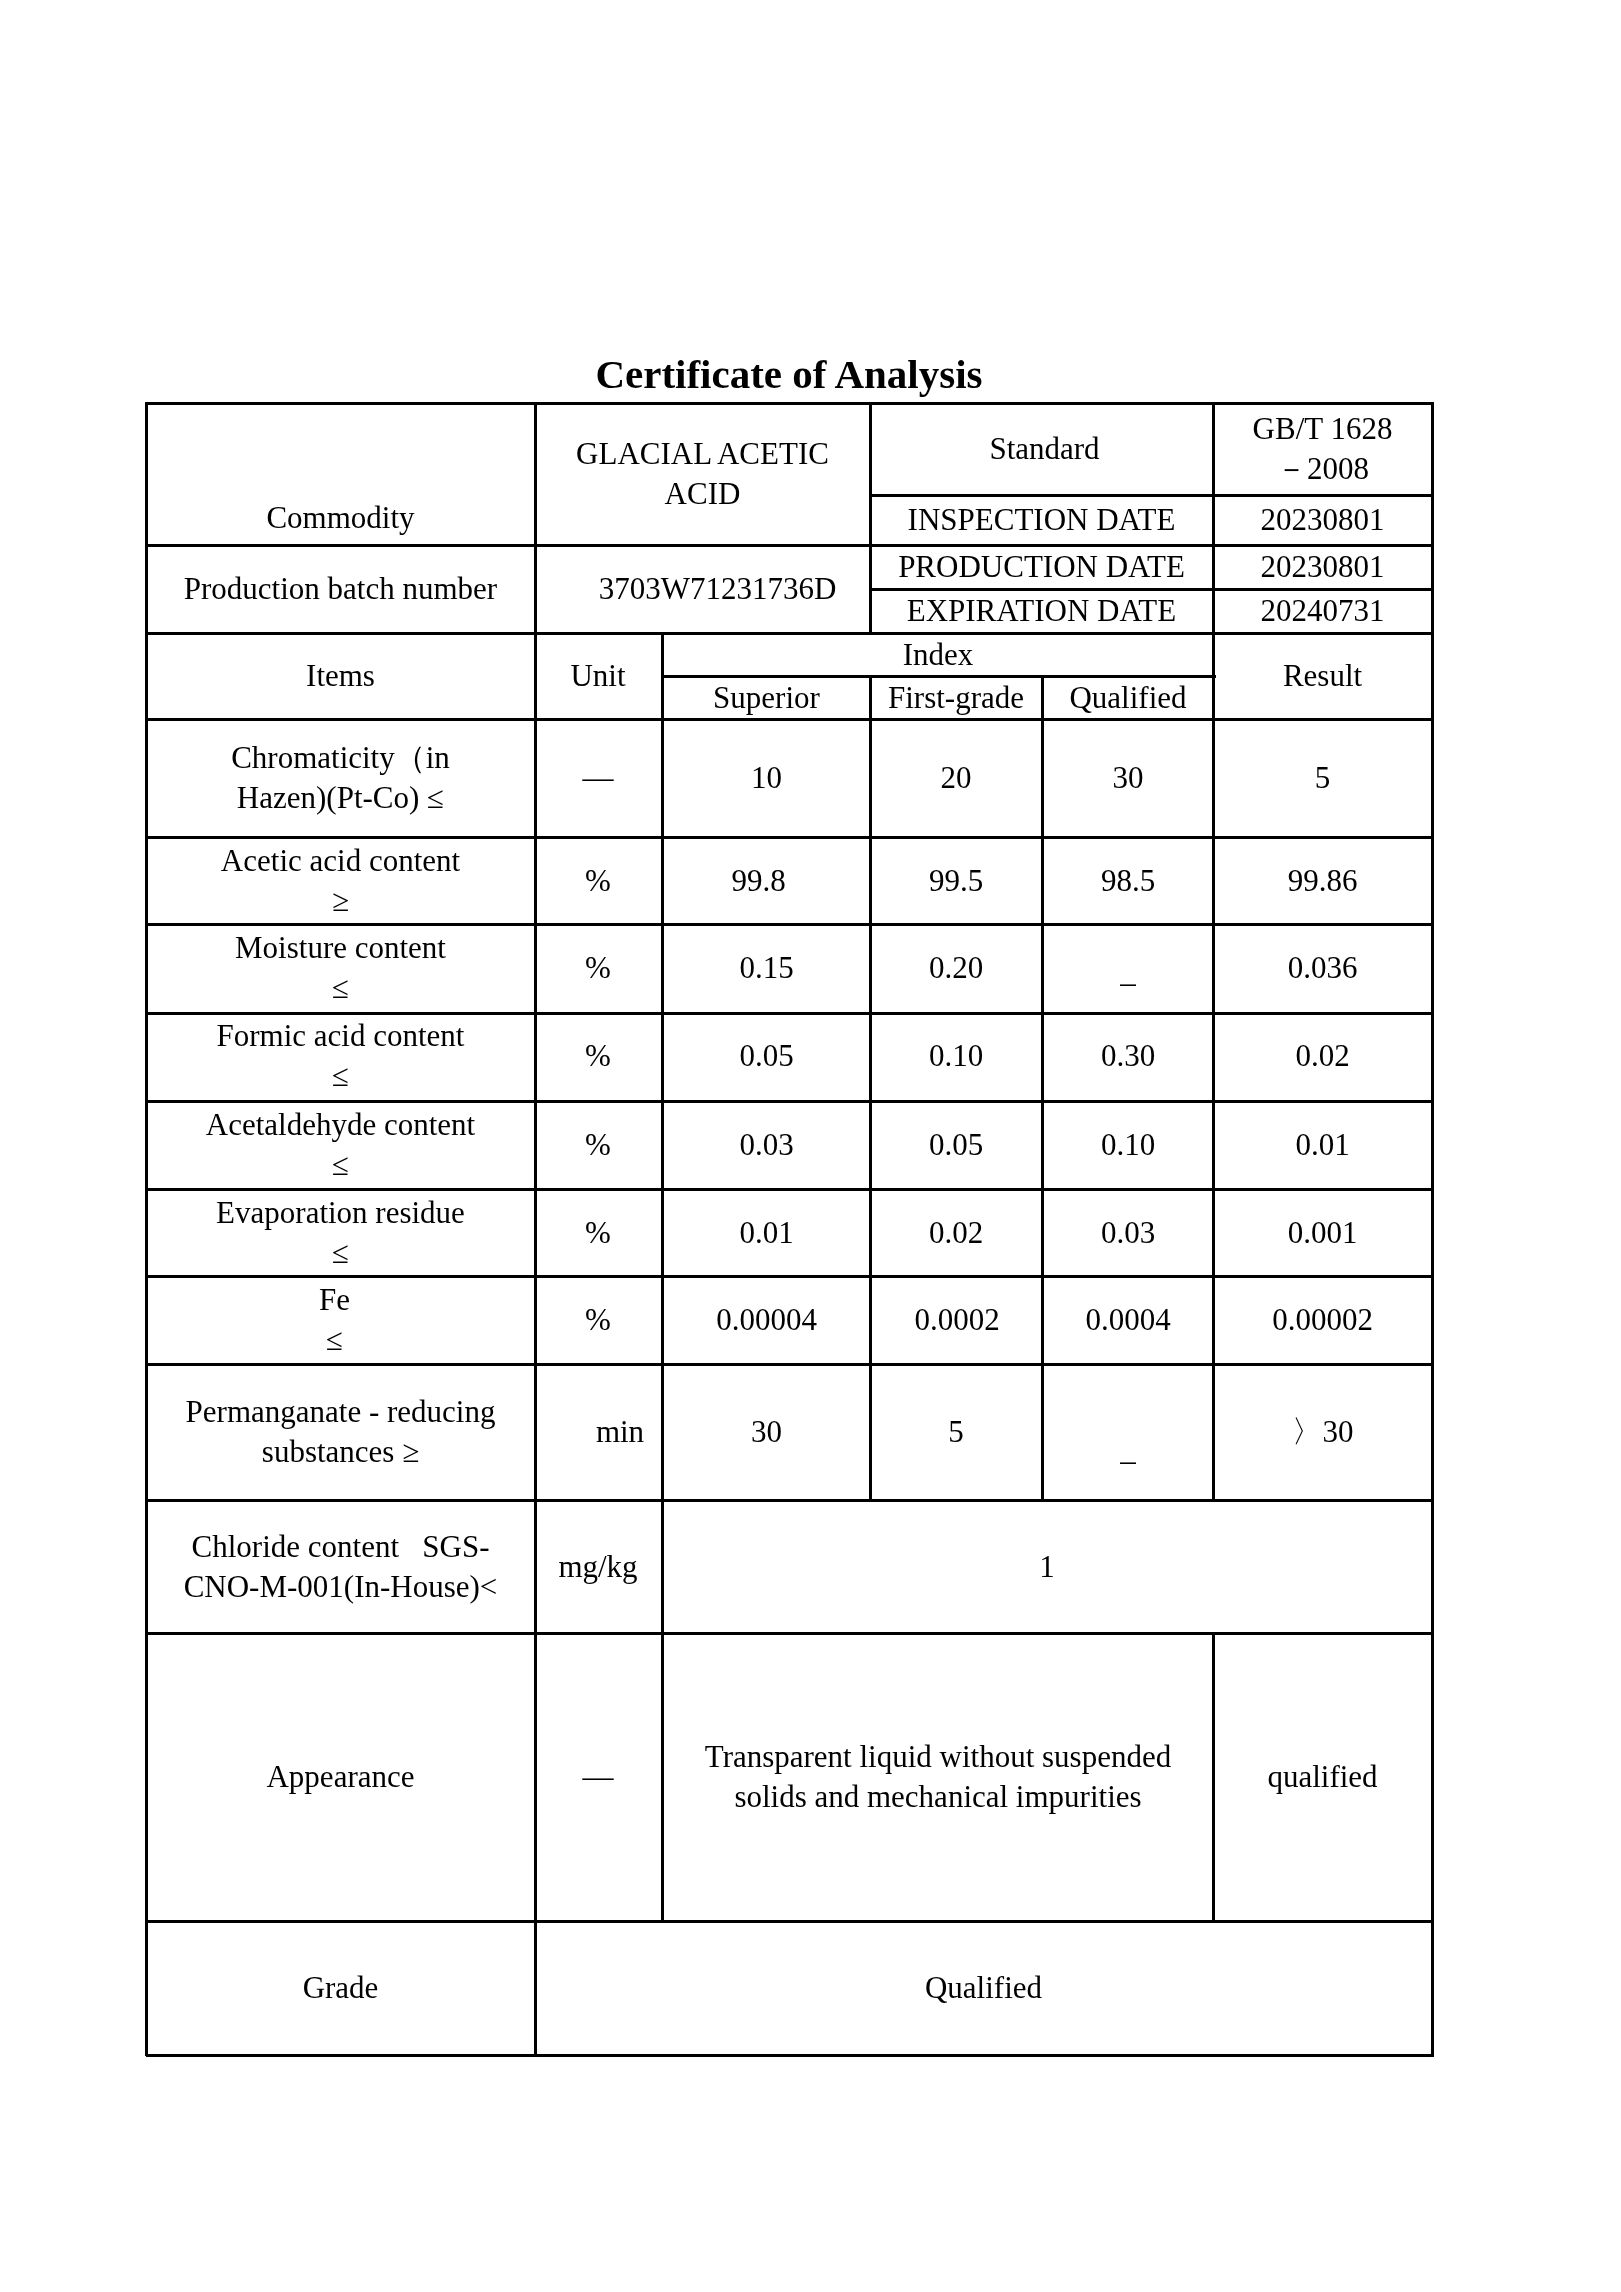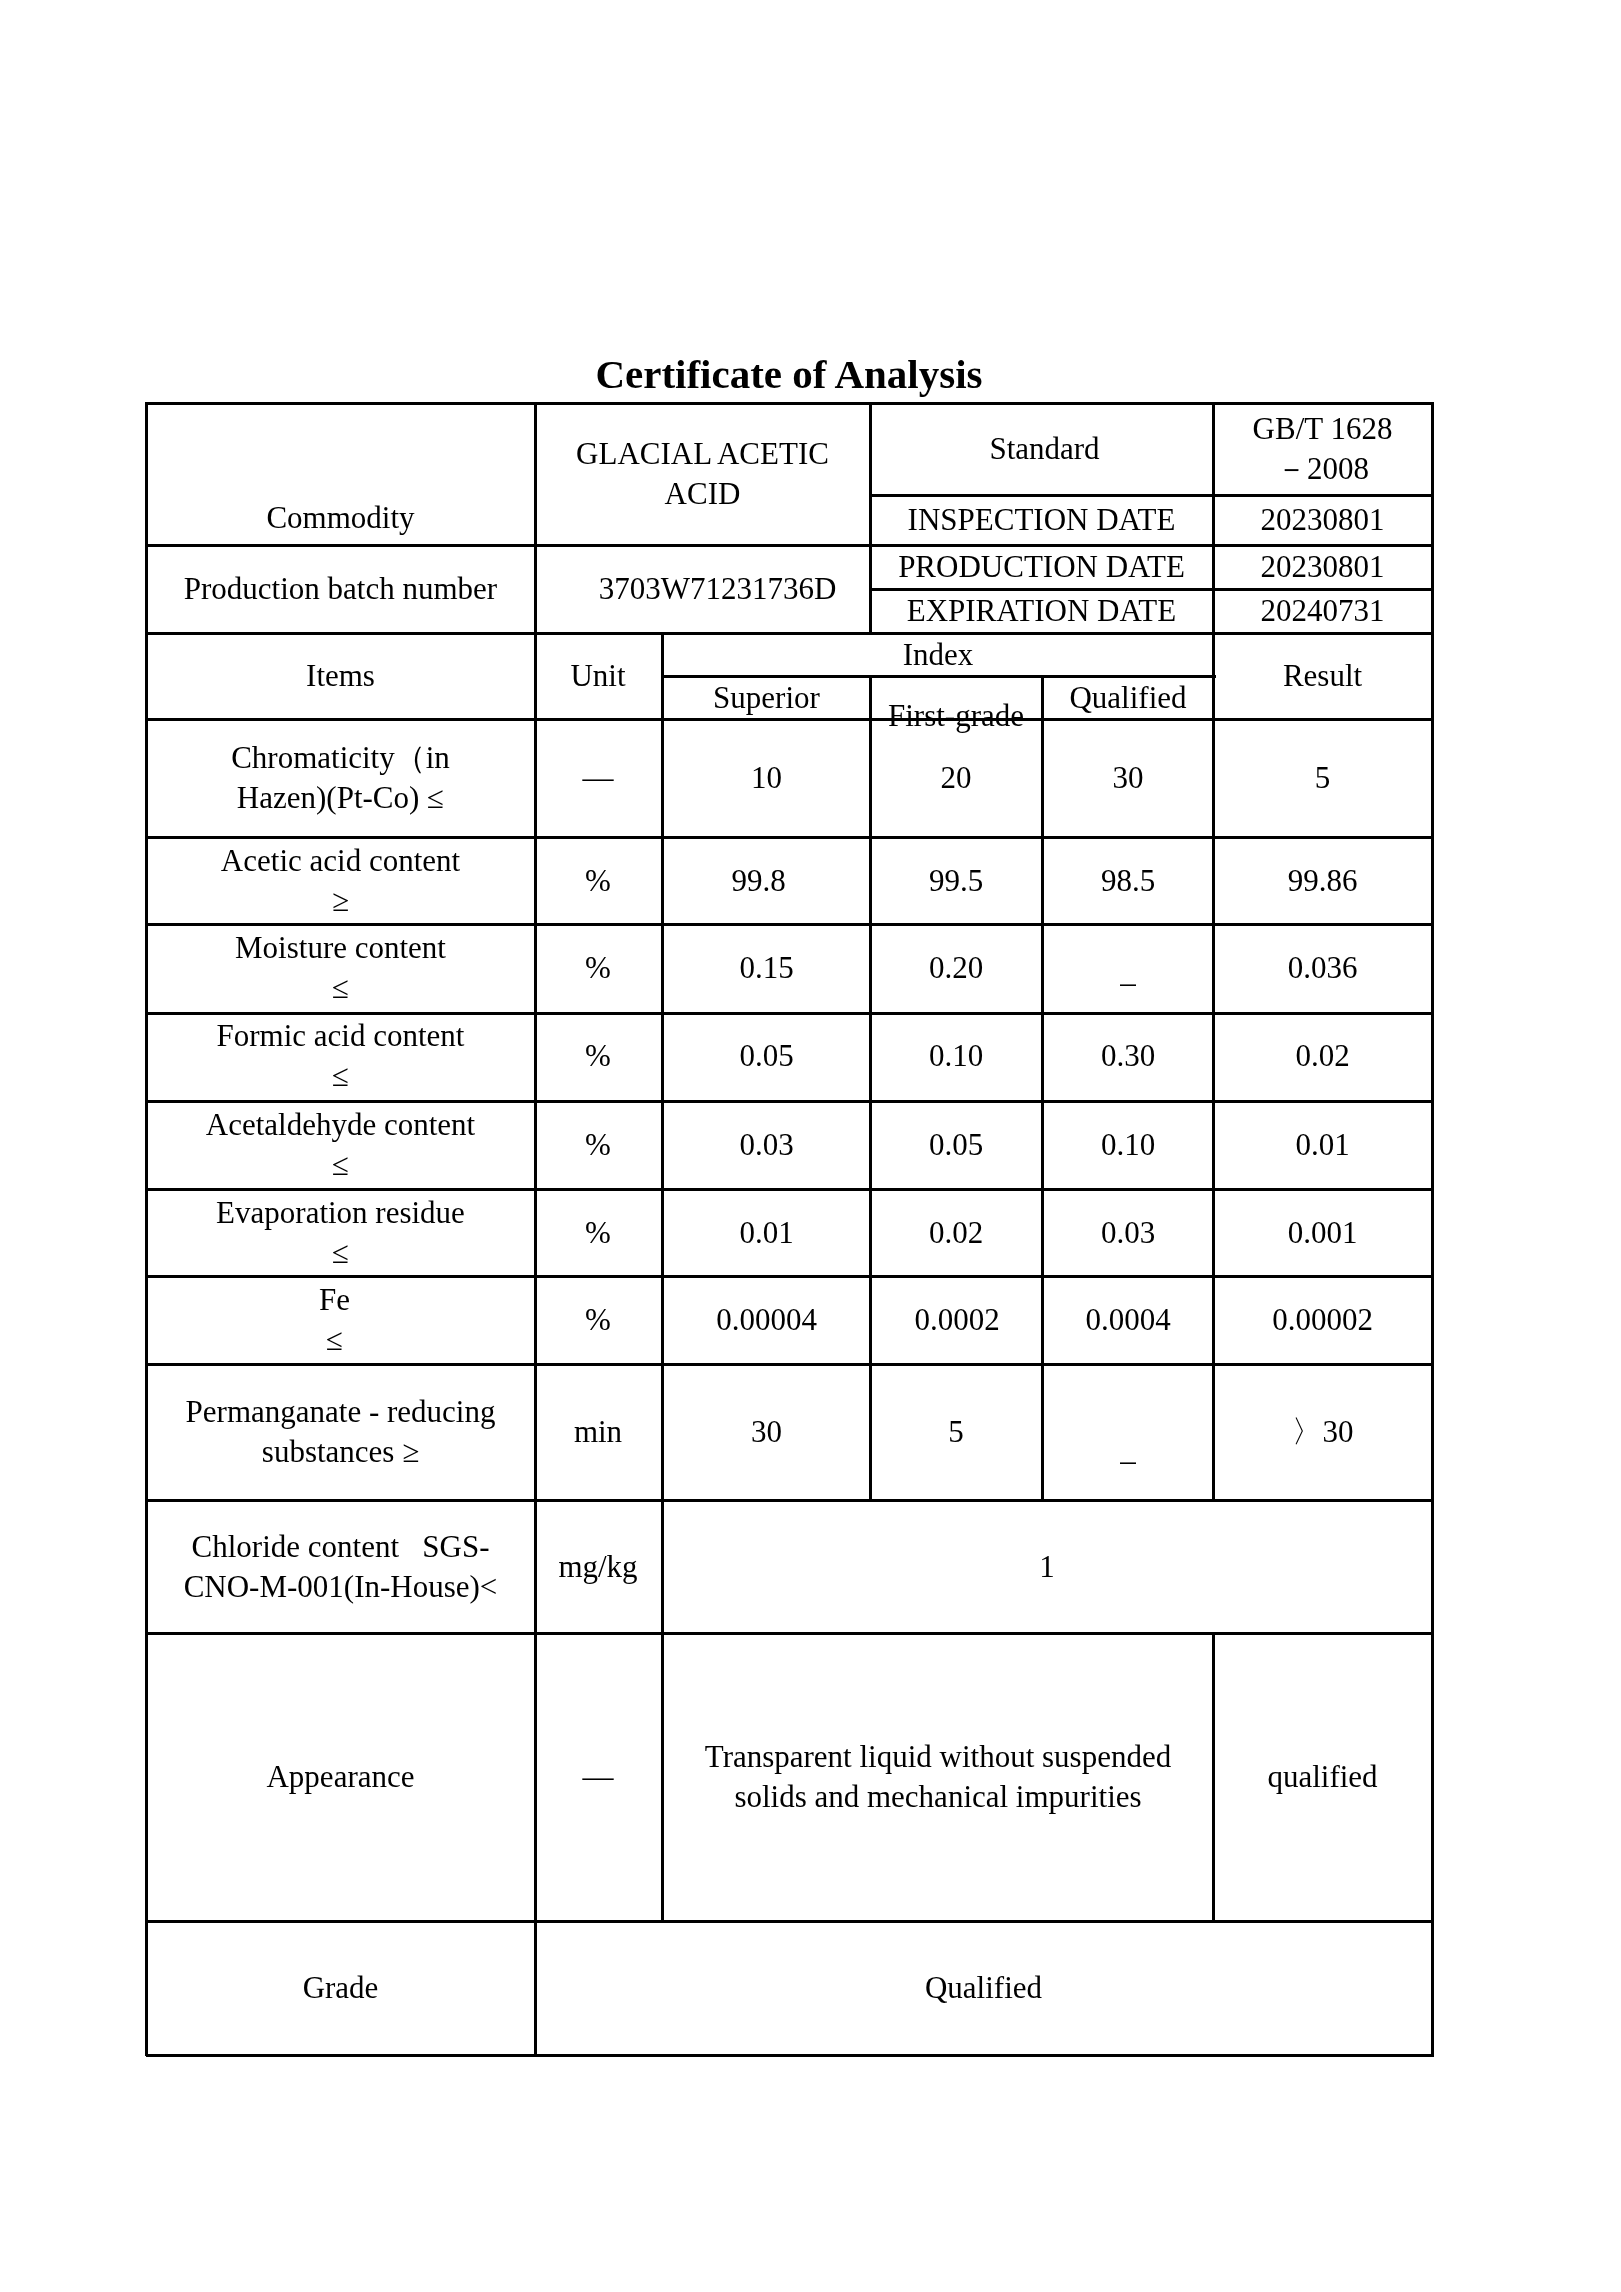--- a/index.html
+++ b/index.html
@@ -39,21 +39,21 @@
   <div class="cell" style="left:535px;top:545px;width:335px;height:88px;padding-left:36px;">3703W71231736D</div>
   <div class="cell" style="left:870px;top:545px;width:343px;height:44px;">PRODUCTION DATE</div>
   <div class="cell" style="left:1213px;top:545px;width:219px;height:44px;">20230801</div>
   <div class="cell" style="left:870px;top:589px;width:343px;height:44px;">EXPIRATION DATE</div>
   <div class="cell" style="left:1213px;top:589px;width:219px;height:44px;">20240731</div>
 
   <div class="cell" style="left:146px;top:633px;width:389px;height:86px;">Items</div>
   <div class="cell" style="left:535px;top:633px;width:126px;height:86px;">Unit</div>
   <div class="cell" style="left:662px;top:633px;width:552px;height:43px;">Index</div>
   <div class="cell" style="left:662px;top:676px;width:209px;height:43px;">Superior</div>
-  <div class="cell" style="left:870px;top:694px;width:172px;height:43px;text-align:right;">First-grade</div>
+  <div class="cell" style="left:870px;top:676px;width:172px;height:43px;text-align:right;">First-grade</div>
   <div class="cell" style="left:1042px;top:676px;width:172px;height:43px;">Qualified</div>
   <div class="cell" style="left:1213px;top:633px;width:219px;height:86px;">Result</div>
 
   <div id="data-rows">
       <div class="cell" style="left: 146px; top: 719px; width: 389px; height: 118px;">
         <div class="stack">
           <span>Chromaticity（in</span>
           <span>Hazen)(Pt-Co) ≤</span>
         </div>
       </div>
@@ -127,21 +127,21 @@
       <div class="cell" style="left: 662px; top: 1276px; width: 209px; height: 88px;">0.00004</div>
       <div class="cell" style="left: 870px; top: 1276px; width: 172px; height: 88px; padding-left: 8px;">0.0002</div>
       <div class="cell" style="left: 1042px; top: 1276px; width: 172px; height: 88px;">0.0004</div>
       <div class="cell" style="left: 1213px; top: 1276px; width: 219px; height: 88px;">0.00002</div>
       <div class="cell" style="left: 146px; top: 1364px; width: 389px; height: 135px;">
         <div class="stack">
           <span>Permanganate - reducing</span>
           <span>substances ≥</span>
         </div>
       </div>
-      <div class="cell" style="left: 535px; top: 1364px; width: 126px; height: 135px; text-align: center;">min</div>
+      <div class="cell" style="left: 557px; top: 1364px; width: 126px; height: 135px; text-align: center;">min</div>
       <div class="cell" style="left: 662px; top: 1364px; width: 209px; height: 135px;">30</div>
       <div class="cell" style="left: 870px; top: 1364px; width: 172px; height: 135px;">5</div>
       <div class="cell lo" style="left: 1042px; top: 1364px; width: 172px; height: 135px; padding-bottom: 29px;">_</div>
       <div class="cell" style="left: 1213px; top: 1364px; width: 219px; height: 135px;">〉30</div>
     </div>
 
   <div class="cell" style="left:146px;top:1500px;width:389px;height:133px;">
     <div class="stack">
       <span style="white-space:pre;">Chloride content   SGS-</span>
       <span>CNO-M-001(In-House)&lt;</span>

